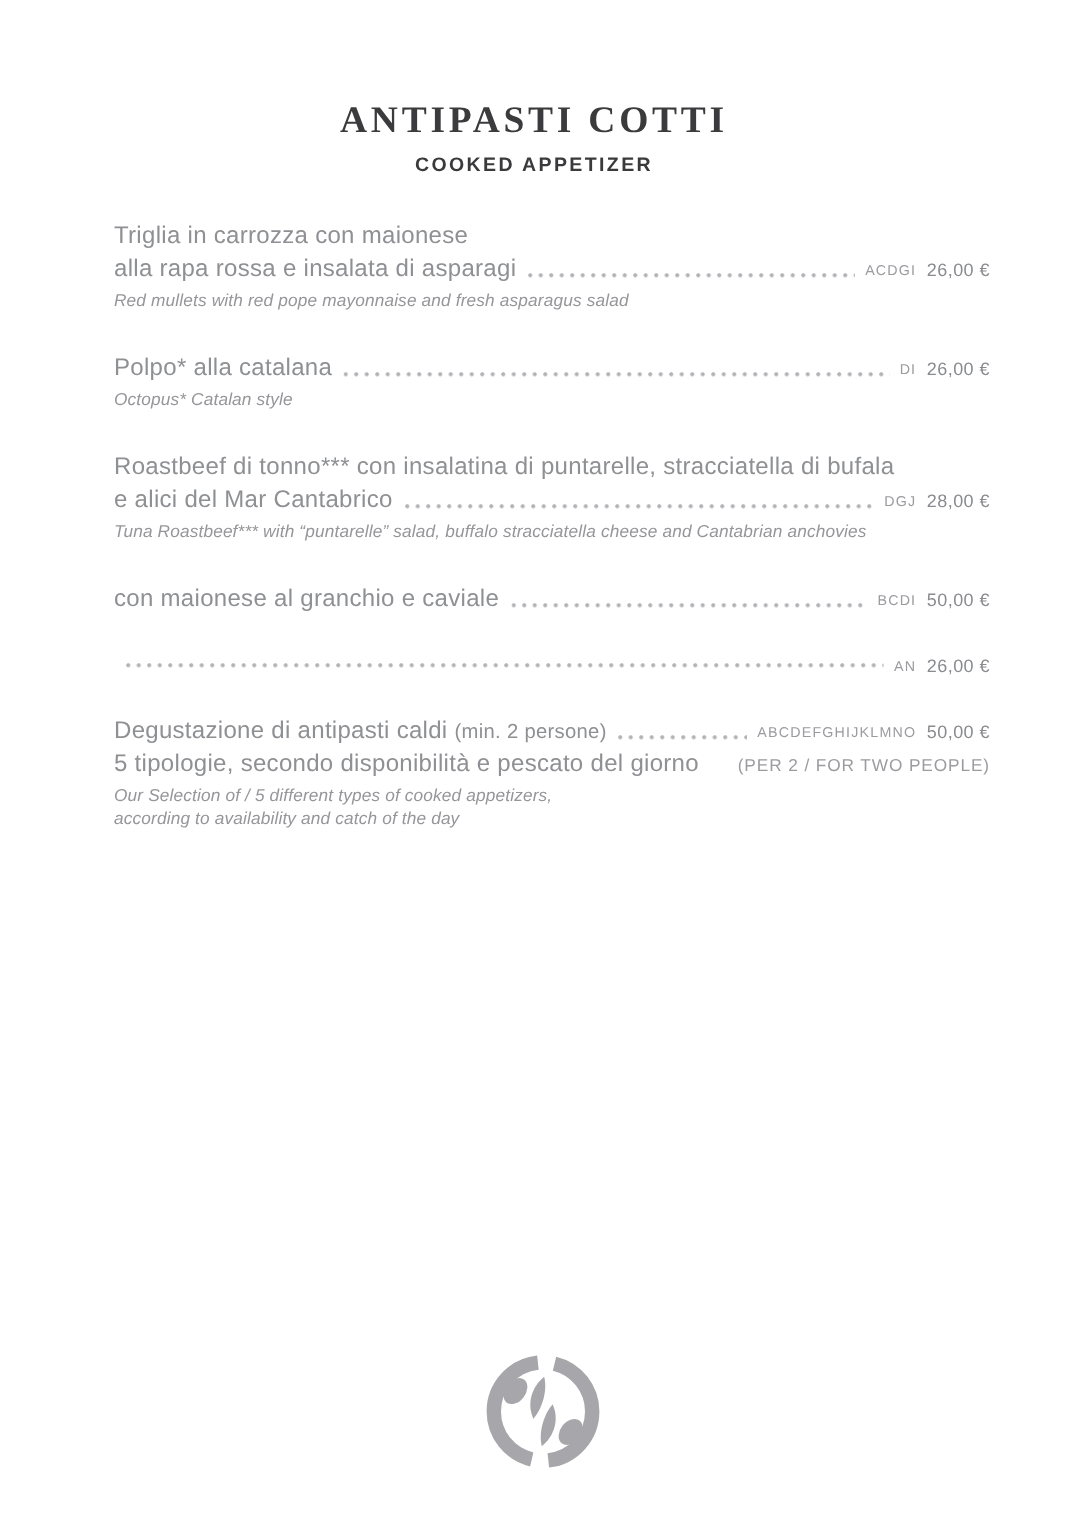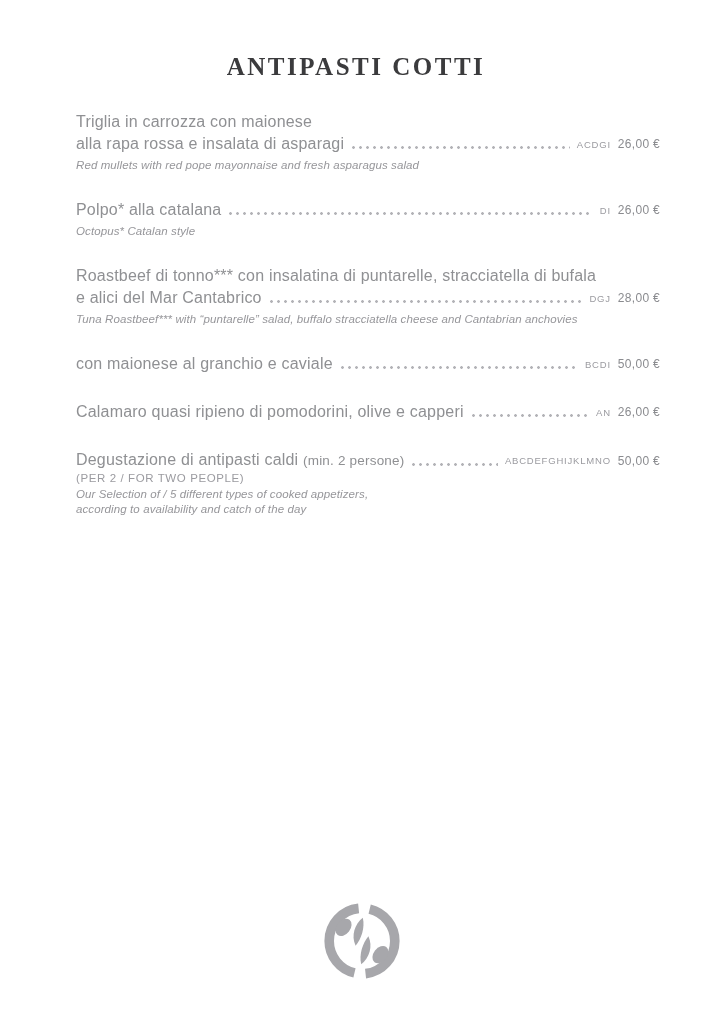--- a/index.html
+++ b/index.html
@@ -12,21 +12,21 @@
     height: 1024px;
     position: relative;
     overflow: hidden;
     font-family: "Liberation Sans", sans-serif;
     -webkit-font-smoothing: antialiased;
   }
   .page {
     box-sizing: border-box;
     width: 724px;
     height: 1024px;
-    padding: 52px 64px 0 52px;
+    padding: 66px 64px 0 52px;
     position: relative;
   }
   
   .header { text-align: center; }
   .title {
     font-family: "Liberation Serif", serif;
     font-size: 25px;
     line-height: 30px;
     letter-spacing: 2.5px;
     color: #3b3b3d;
@@ -110,20 +110,21 @@
     height: 80px;
   }
 </style>
 </head>
 <body>
 
 <div class="page">
 
   <div class="header">
     <div class="title">ANTIPASTI COTTI</div>
+    <div class="subtitle">COOKED APPETIZER</div>
   </div>
 
   <div class="menu">
 
     <div class="item">
       <div class="item-line">Triglia in carrozza con maionese</div>
       <div class="price-row">
         <span class="item-line">alla rapa rossa e insalata di asparagi</span>
         <span class="leader"></span>
         <span class="allergens">ACDGI</span>
@@ -158,35 +159,35 @@
       <div class="price-row">
         <span class="item-line">con maionese al granchio e caviale</span>
         <span class="leader"></span>
         <span class="allergens">BCDI</span>
         <span class="price">50,00 €</span>
       </div>
     </div>
 
     <div class="item">
       <div class="price-row">
-        <span class="item-line">Calamaro quasi ripieno di pomodorini, olive e capperi</span>
         <span class="leader"></span>
         <span class="allergens">AN</span>
         <span class="price">26,00 €</span>
       </div>
     </div>
 
     <div class="item">
       <div class="price-row">
         <span class="item-line"><span>Degustazione di antipasti caldi </span><span class="small-inline">(min. 2 persone)</span></span>
         <span class="leader"></span>
         <span class="allergens">ABCDEFGHIJKLMNO</span>
         <span class="price">50,00 €</span>
       </div>
       <div class="note-row">
+        <span class="item-line">5 tipologie, secondo disponibilità e pescato del giorno</span>
         <span class="note-right">(PER 2 / FOR TWO PEOPLE)</span>
       </div>
       <div class="desc"><span>Our Selection of / 5 different types of cooked appetizers,</span><br><span>according to availability and catch of the day</span></div>
     </div>
 
   </div>
 
   <div class="logo-wrap">
     <svg width="80" height="80" viewBox="0 0 100 100" xmlns="http://www.w3.org/2000/svg">
       <circle cx="50" cy="50" r="41" fill="none" stroke="#a7a7ab" stroke-width="12" stroke-dasharray="114.8 14" stroke-dashoffset="55"></circle>

